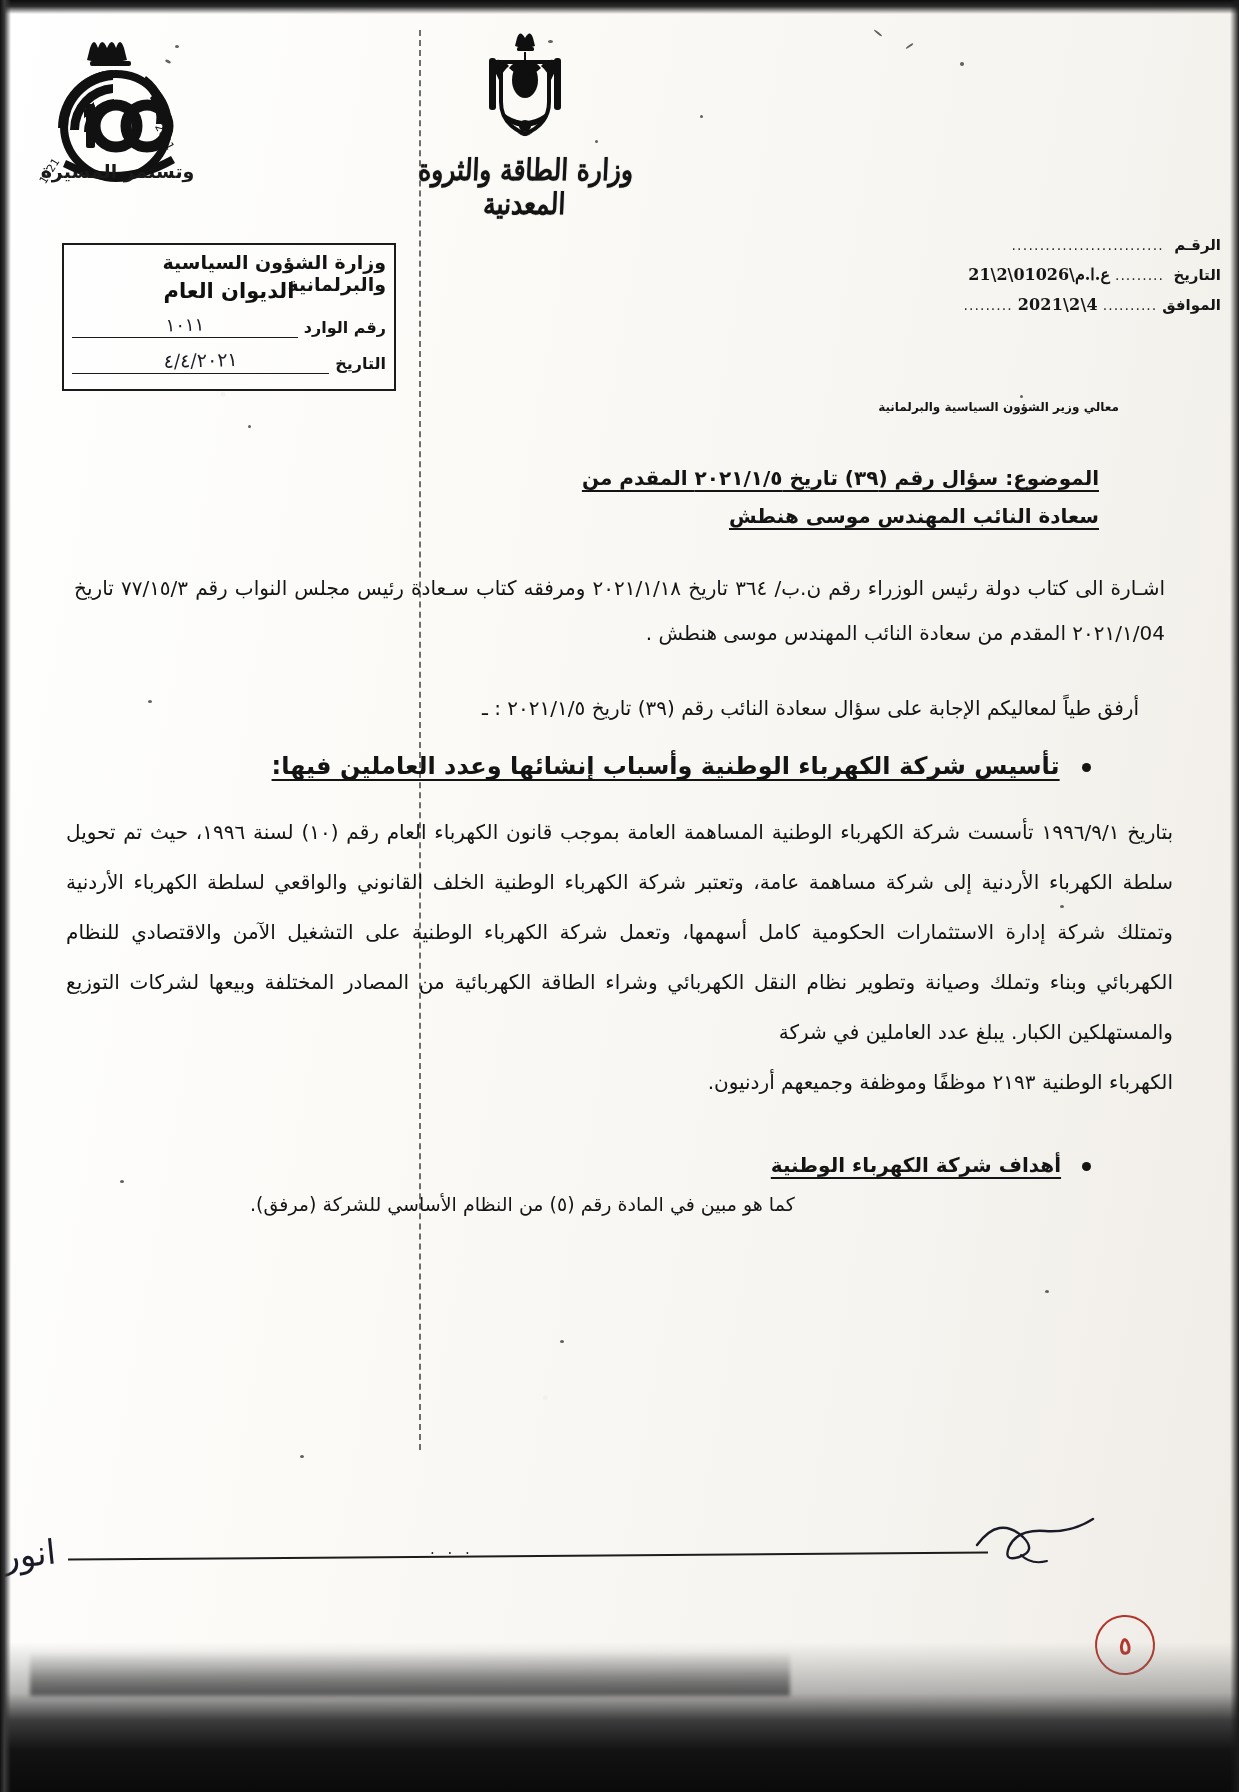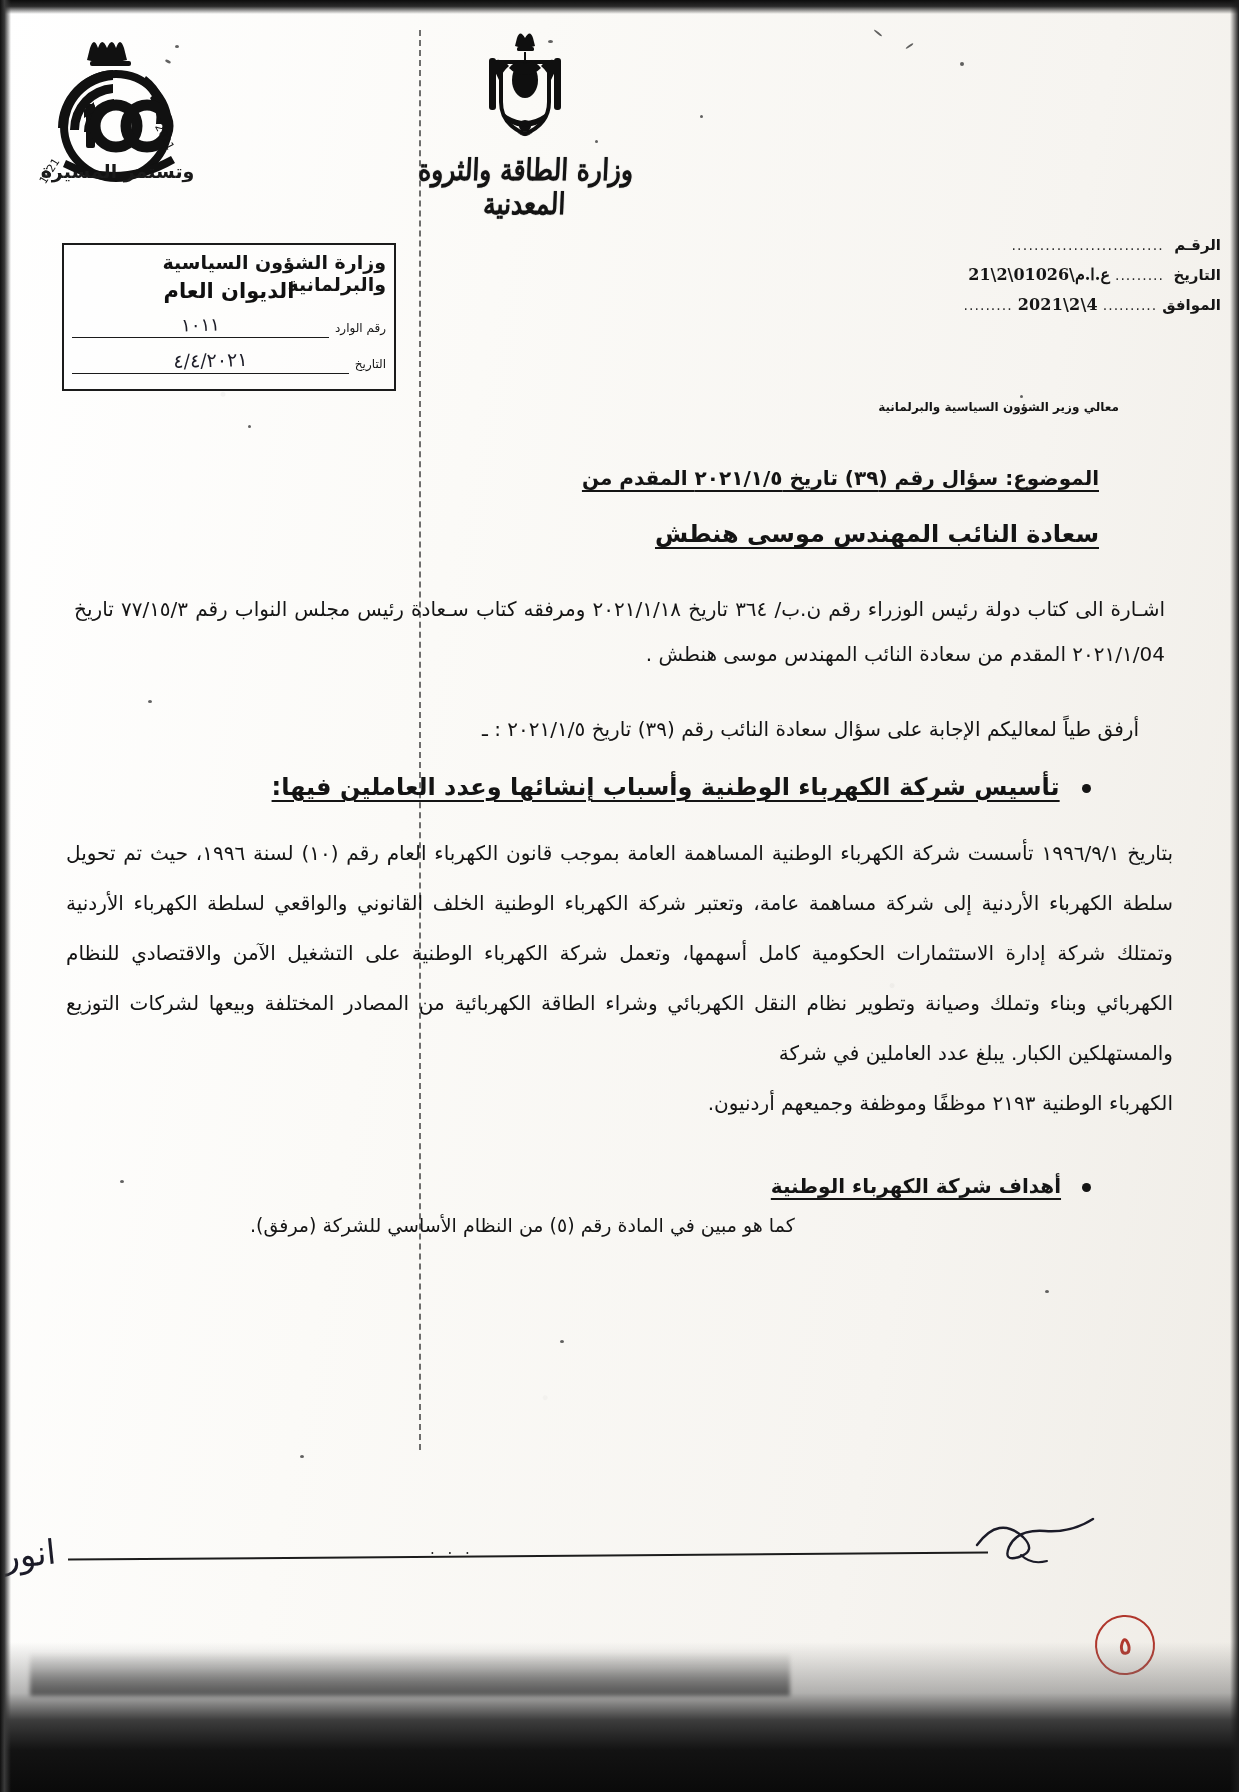--- a/index.html
+++ b/index.html
@@ -68,40 +68,40 @@
     position:absolute;left:62px;top:243px;width:330px;height:144px;z-index:16;
     border:2px solid #1b1b1b;background:rgba(255,255,255,.35);
   }
   .stamp-l1{position:absolute;top:6px;right:8px;left:8px;text-align:right;
             font-size:19px;font-weight:700;color:#141414;letter-spacing:-.3px;}
   .stamp-l2{position:absolute;top:34px;right:8px;left:8px;text-align:center;
             font-size:21px;font-weight:700;color:#101010;letter-spacing:2px;}
   .stamp-row{position:absolute;left:8px;right:8px;display:flex;align-items:center;gap:6px;}
   .stamp-row.r3{top:72px;}
   .stamp-row.r4{top:108px;}
-  .stamp-key{font-size:12px;font-weight:400;color:#151515;white-space:nowrap;}
+  .stamp-key{font-size:16px;font-weight:700;color:#151515;white-space:nowrap;}
   .stamp-line{flex:1;border-bottom:1.6px solid #1b1b1b;height:20px;position:relative;}
   .hand{position:absolute;bottom:2px;width:100%;text-align:center;
         font-family:"DejaVu Serif","Liberation Serif",serif;
         font-size:19px;color:#1d1d28;letter-spacing:3px;
         transform:rotate(-1.5deg);}
   .hand.slash{letter-spacing:5px;font-size:18px;}
 
   
   .foldline{position:absolute;left:419px;top:30px;height:1420px;width:0;z-index:14;
     border-left:2px dashed rgba(25,25,25,.62);}
 
   
   .body{position:absolute;right:60px;left:60px;top:400px;z-index:18;text-align:right;}
   .line{color:#141414;line-height:1.2;}
 
   .addressee{font-size:12px;font-weight:700;margin:0 60px 0 0;letter-spacing:-.2px;}
 
   .subject{margin-top:52px;font-size:20px;font-weight:700;padding-right:80px;letter-spacing:-.2px;}
-  .subject2{margin-top:30px;font-size:24px;font-weight:700;padding-right:80px;}
+  .subject2{margin-top:14px;font-size:20px;font-weight:700;padding-right:80px;}
 
   .para{margin-top:38px;font-size:20px;line-height:2.25;color:#151515;text-align:justify;
         text-align-last:right;padding:0 14px;}
   .para2{margin-top:30px;font-size:20px;line-height:2.2;padding-right:40px;text-align:right;}
 
   .q1{margin-top:58px;font-size:20px;font-weight:700;padding-right:110px;}
   .bullet-head{margin-top:22px;font-size:24px;font-weight:700;padding-right:88px;}
   .dot{display:inline-block;width:9px;height:9px;background:#151515;border-radius:50%;
        vertical-align:middle;margin-left:14px;}
   .num{display:inline-block;margin-left:12px;font-weight:700;}

